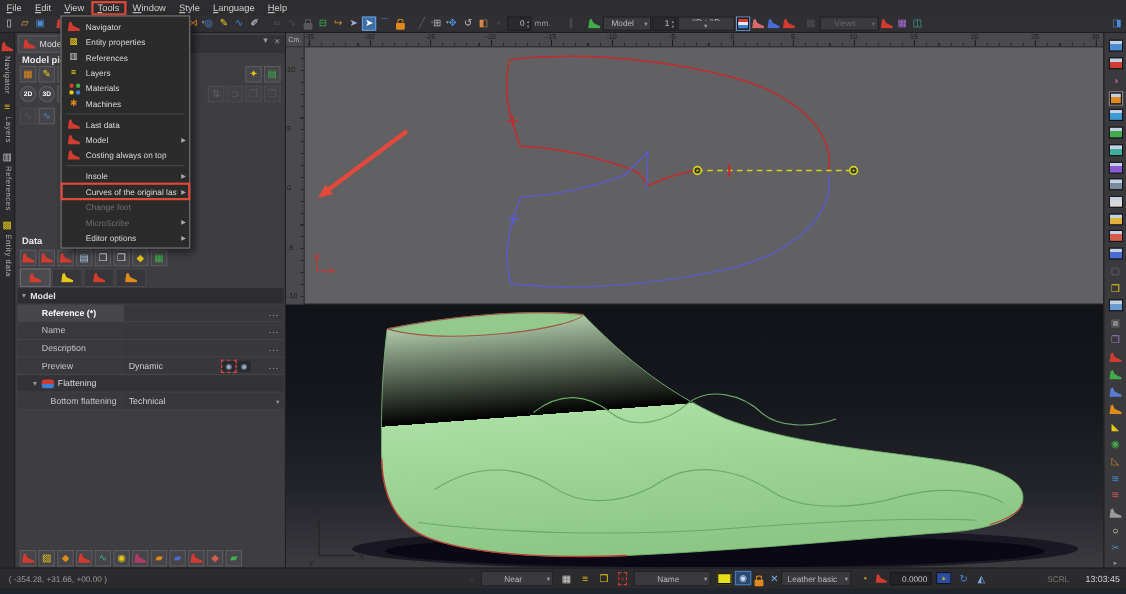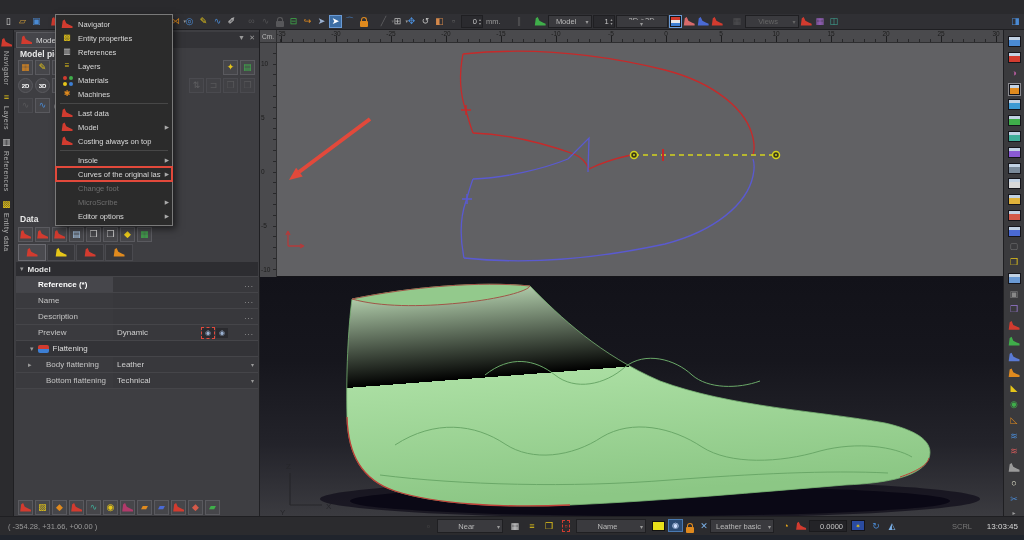--- a/index.html
+++ b/index.html
@@ -183,20 +183,30 @@
   .submenu .mi .mic{width:16px;}
 
   
   .anno{position:absolute;left:0;top:0;z-index:70;pointer-events:none;}
 </style>
 </head>
 <body>
 
 <div class="app">
 
+  <div class="menubar" id="menubar">
+      <span class="mb-item"><u>F</u>ile</span>
+      <span class="mb-item"><u>E</u>dit</span>
+      <span class="mb-item"><u>V</u>iew</span>
+      <span class="mb-item boxed"><u>T</u>ools</span>
+      <span class="mb-item"><u>W</u>indow</span>
+      <span class="mb-item"><u>S</u>tyle</span>
+      <span class="mb-item"><u>L</u>anguage</span>
+      <span class="mb-item"><u>H</u>elp</span>
+    </div>
   <div class="toolbar" id="toolbar">
       <span class="ic" style="color: rgb(216, 216, 216);">▯</span>
       <span class="ic" style="color: rgb(217, 163, 58);">▱</span>
       <span class="ic" style="color: rgb(74, 138, 212);">▣</span>
       <span class="tb-gap" style="width: 5px;"></span>
       <span class="ic">
         <b class="shoeb" style="background: rgb(210, 59, 47);"></b>
       </span>
       <span class="ic">
         <b class="shoeb" style="background: rgb(176, 58, 106);"></b>
@@ -405,26 +415,20 @@
         <div class="pg-l">Preview</div>
         <div class="pg-v">Dynamic</div>
         <span class="cam selcam">◉</span>
         <span class="cam">◉</span>
         <span class="pg-ell">...</span>
       </div>
       <div class="pg-sub">
         <span class="tri">▾</span>
         <b class="flatic"></b>
         <span>Flattening</span>
-      </div>
-      <div class="pg-row">
-        <span class="exp">▸</span>
-        <div class="pg-l" style="padding-left:30px">Body flattening</div>
-        <div class="pg-v">Leather</div>
-        <span class="pg-dd">▾</span>
       </div>
       <div class="pg-row">
         <div class="pg-l" style="padding-left:30px">Bottom flattening</div>
         <div class="pg-v">Technical</div>
         <span class="pg-dd">▾</span>
       </div>
     </div>
 
     <div class="lp-row" id="lp-bottom" style="top:470px">
         <span class="ic">

